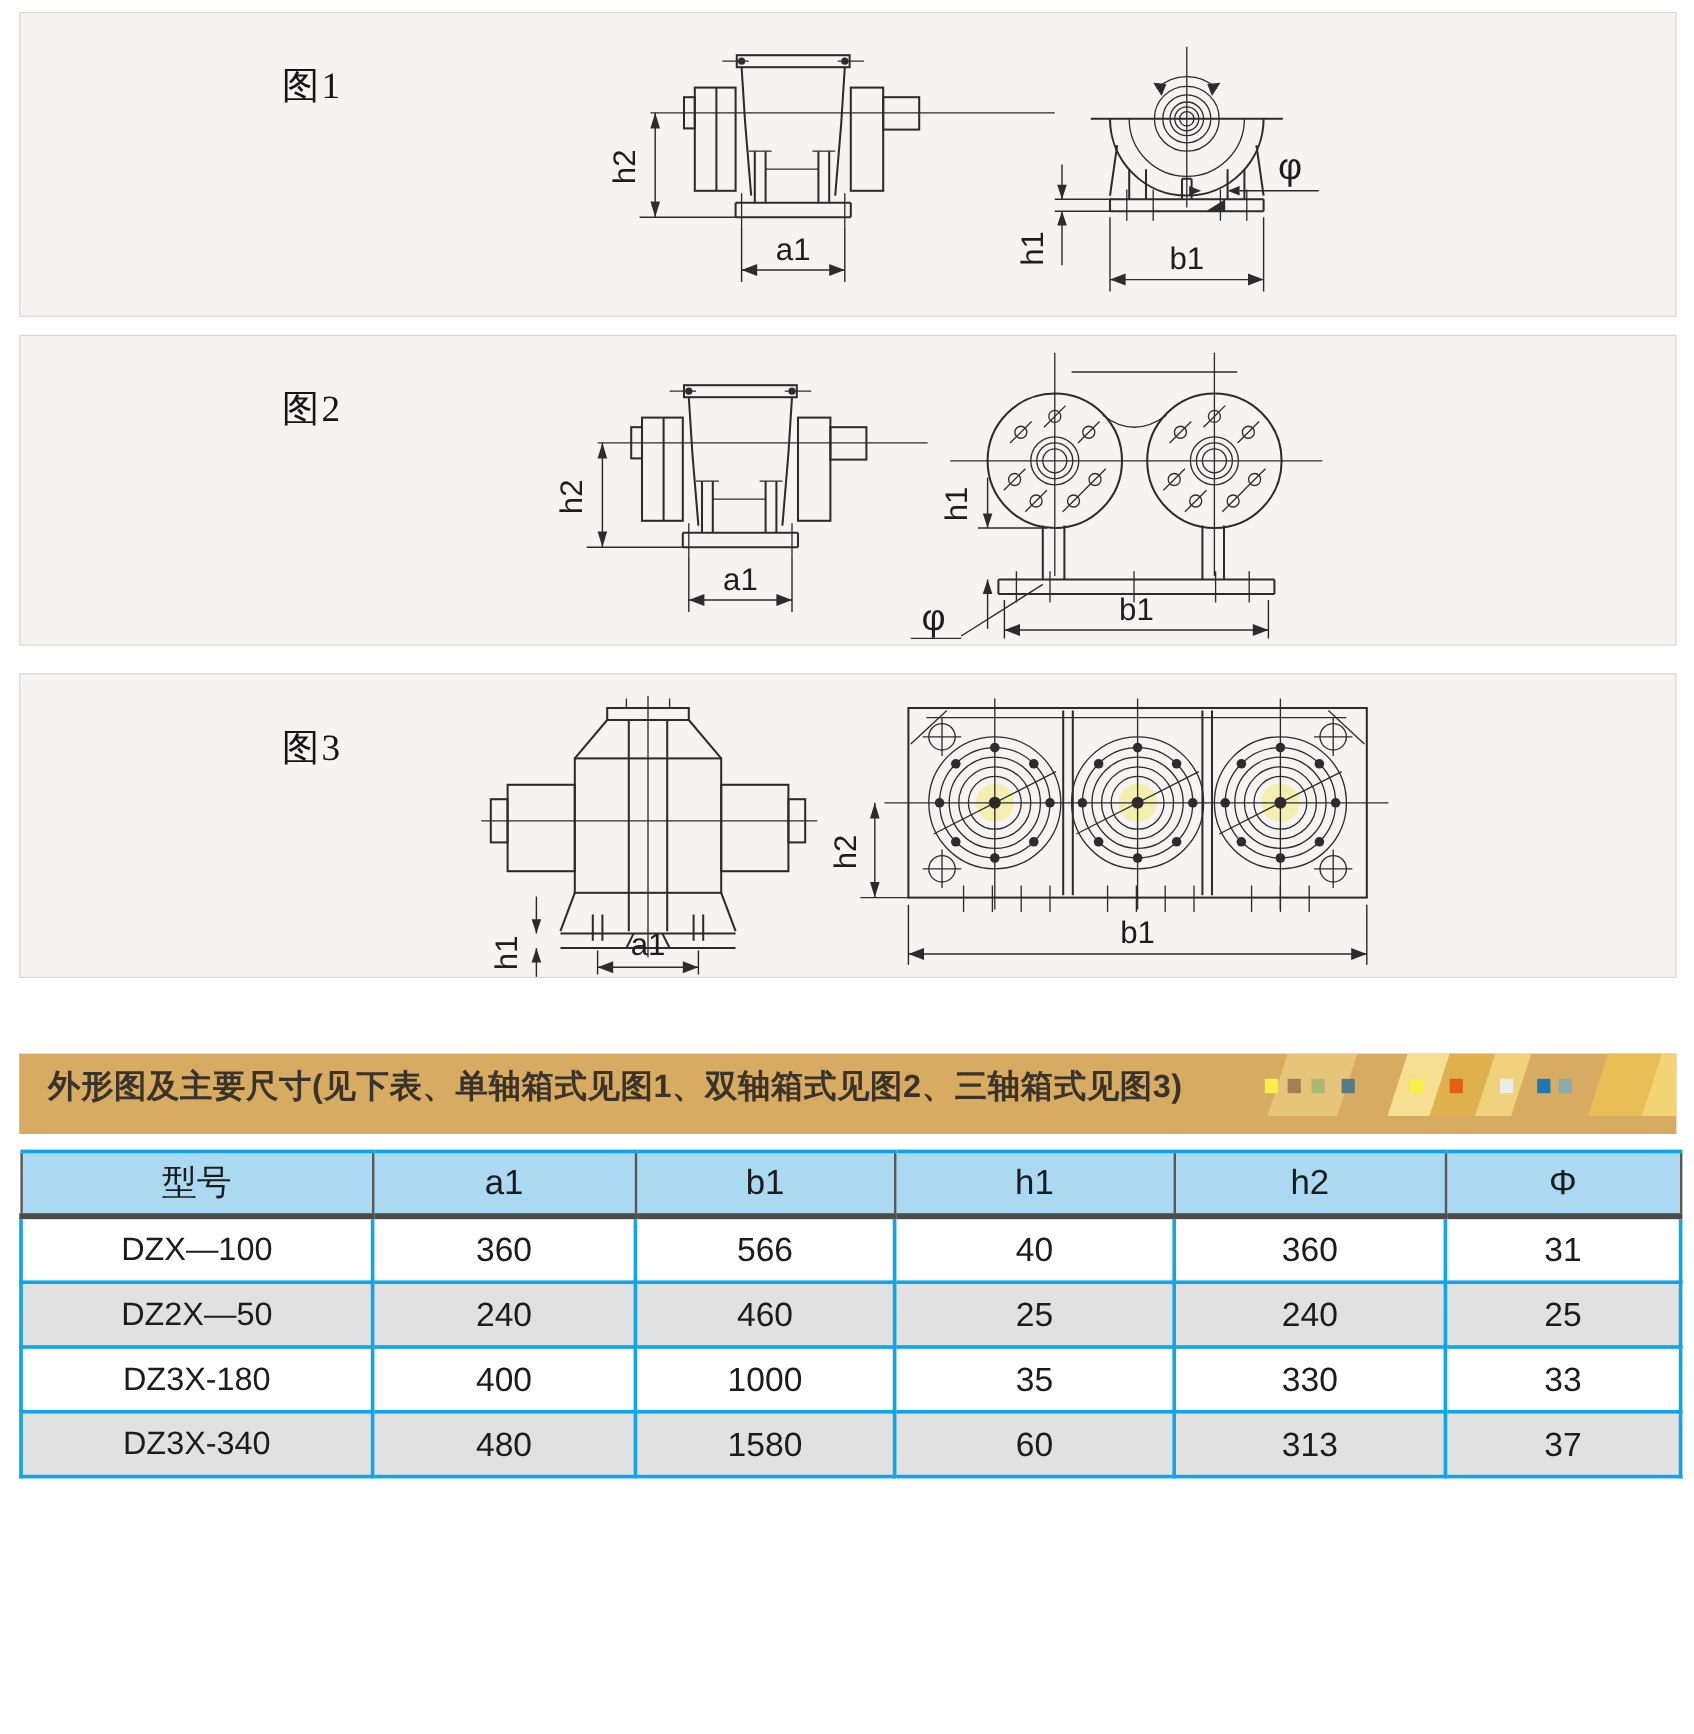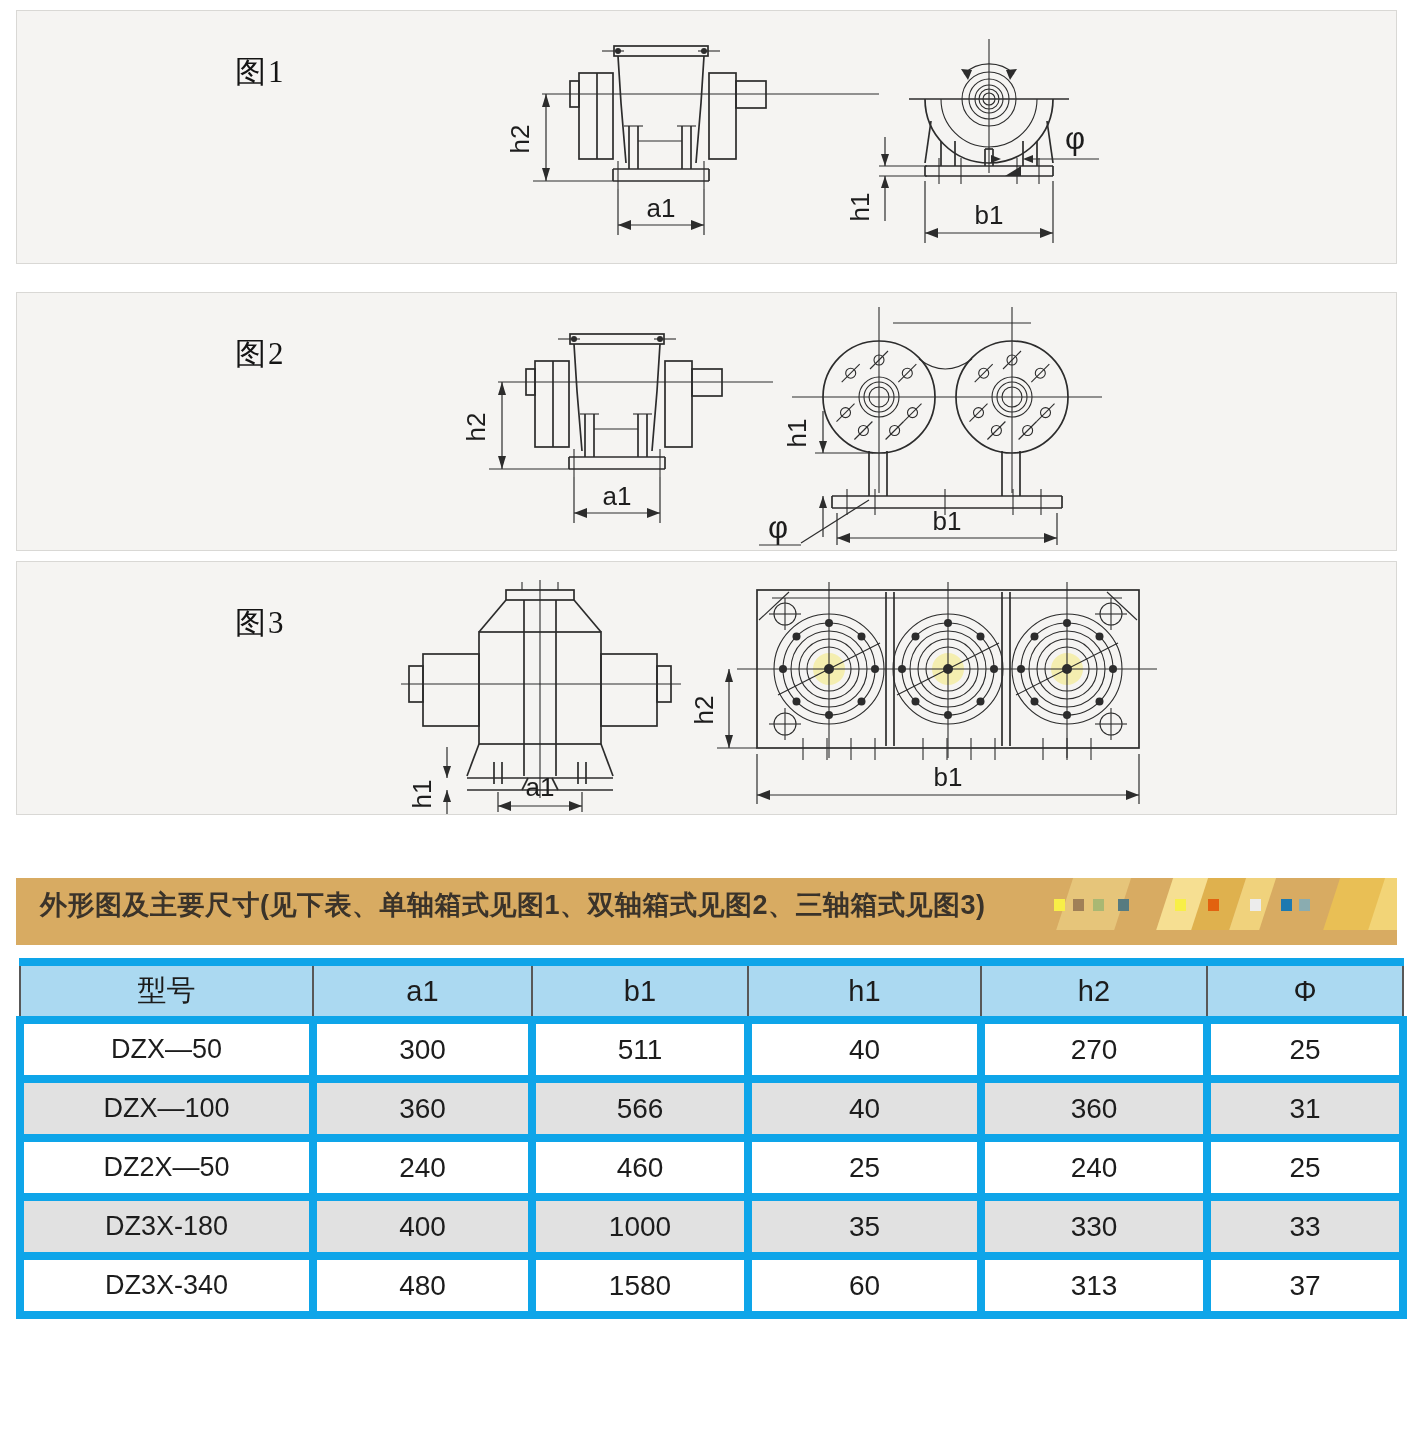--- a/index.html
+++ b/index.html
@@ -30,21 +30,21 @@
   .s2{left:128px;width:42px;background:#f6df92;}
   .s3{left:163px;width:38px;background:#dfb14e;}
   .s4{left:201px;width:30px;background:#f0d27c;}
   .s5{left:295px;width:52px;background:#e9bf55;}
   .s6{left:340px;width:70px;background:#f2d477;}
   .chip{position:absolute;top:21px;width:11px;height:12px;}
 
   
   .dim-table{position:absolute;left:16px;top:958px;border-collapse:collapse;table-layout:fixed;
       width:1383px;}
-  .dim-table th,.dim-table td{border:8px solid #0ea5e9;text-align:center;vertical-align:middle;
+  .dim-table th,.dim-table td{border:3px solid #0ea5e9;text-align:center;vertical-align:middle;
       padding:0;color:#1c1c1c;}
   .dim-table thead th{background:var(--thead-bg,#abd9f1);height:50px;font-size:29px;font-weight:400;
       border-bottom:5px solid #4c4c4c;border-left:2px solid #585858;border-right:2px solid #585858;}
   .dim-table td{height:51px;font-size:28px;background:#ffffff;}
   .dim-table tbody tr:nth-child(even) td{background:var(--row-alt,#e1e1e1);}
   .dim-table td.model{font-size:27px;}
 </style>
 </head>
 <body>
 
@@ -146,21 +146,21 @@
 
       <line class="dim" x1="908" y1="170" x2="908" y2="232"></line>
         <line class="dim" x1="1036" y1="170" x2="1036" y2="232"></line>
       <line class="dim" x1="908" y1="222" x2="1036" y2="222"></line>
       <polygon class="arr" points="908,222 921,217 921,227"></polygon>
         <polygon class="arr" points="1036,222 1023,217 1023,227"></polygon>
       <text class="dimtxt" text-anchor="middle" x="972" y="213">b1</text>
     </svg>
   </div>
 
-  <div class="panel" style="top:292px;height:259px;">
+  <div class="panel" style="top:279px;height:259px;">
     <span class="fig-label">图2</span>
     <svg width="1381" height="259" viewBox="0 0 1381 259">
       <defs>
         <g id="bolt2" class="thin">
           <circle r="5"></circle>
             <line x1="-9" y1="9" x2="9" y2="-9"></line>
         </g>
         <g id="asm2">
           <circle class="draw" r="56"></circle>
           <circle class="thin" r="20"></circle>
@@ -416,28 +416,20 @@
       <tr>
         <th>型号</th>
         <th>a1</th>
         <th>b1</th>
         <th>h1</th>
         <th>h2</th>
         <th>Φ</th>
       </tr>
     </thead>
     <tbody>
-      <tr>
-        <td class="model">DZX—50</td>
-        <td>300</td>
-        <td>511</td>
-        <td>40</td>
-        <td>270</td>
-        <td>25</td>
-      </tr>
       <tr>
         <td class="model">DZX—100</td>
         <td>360</td>
         <td>566</td>
         <td>40</td>
         <td>360</td>
         <td>31</td>
       </tr>
       <tr>
         <td class="model">DZ2X—50</td>

